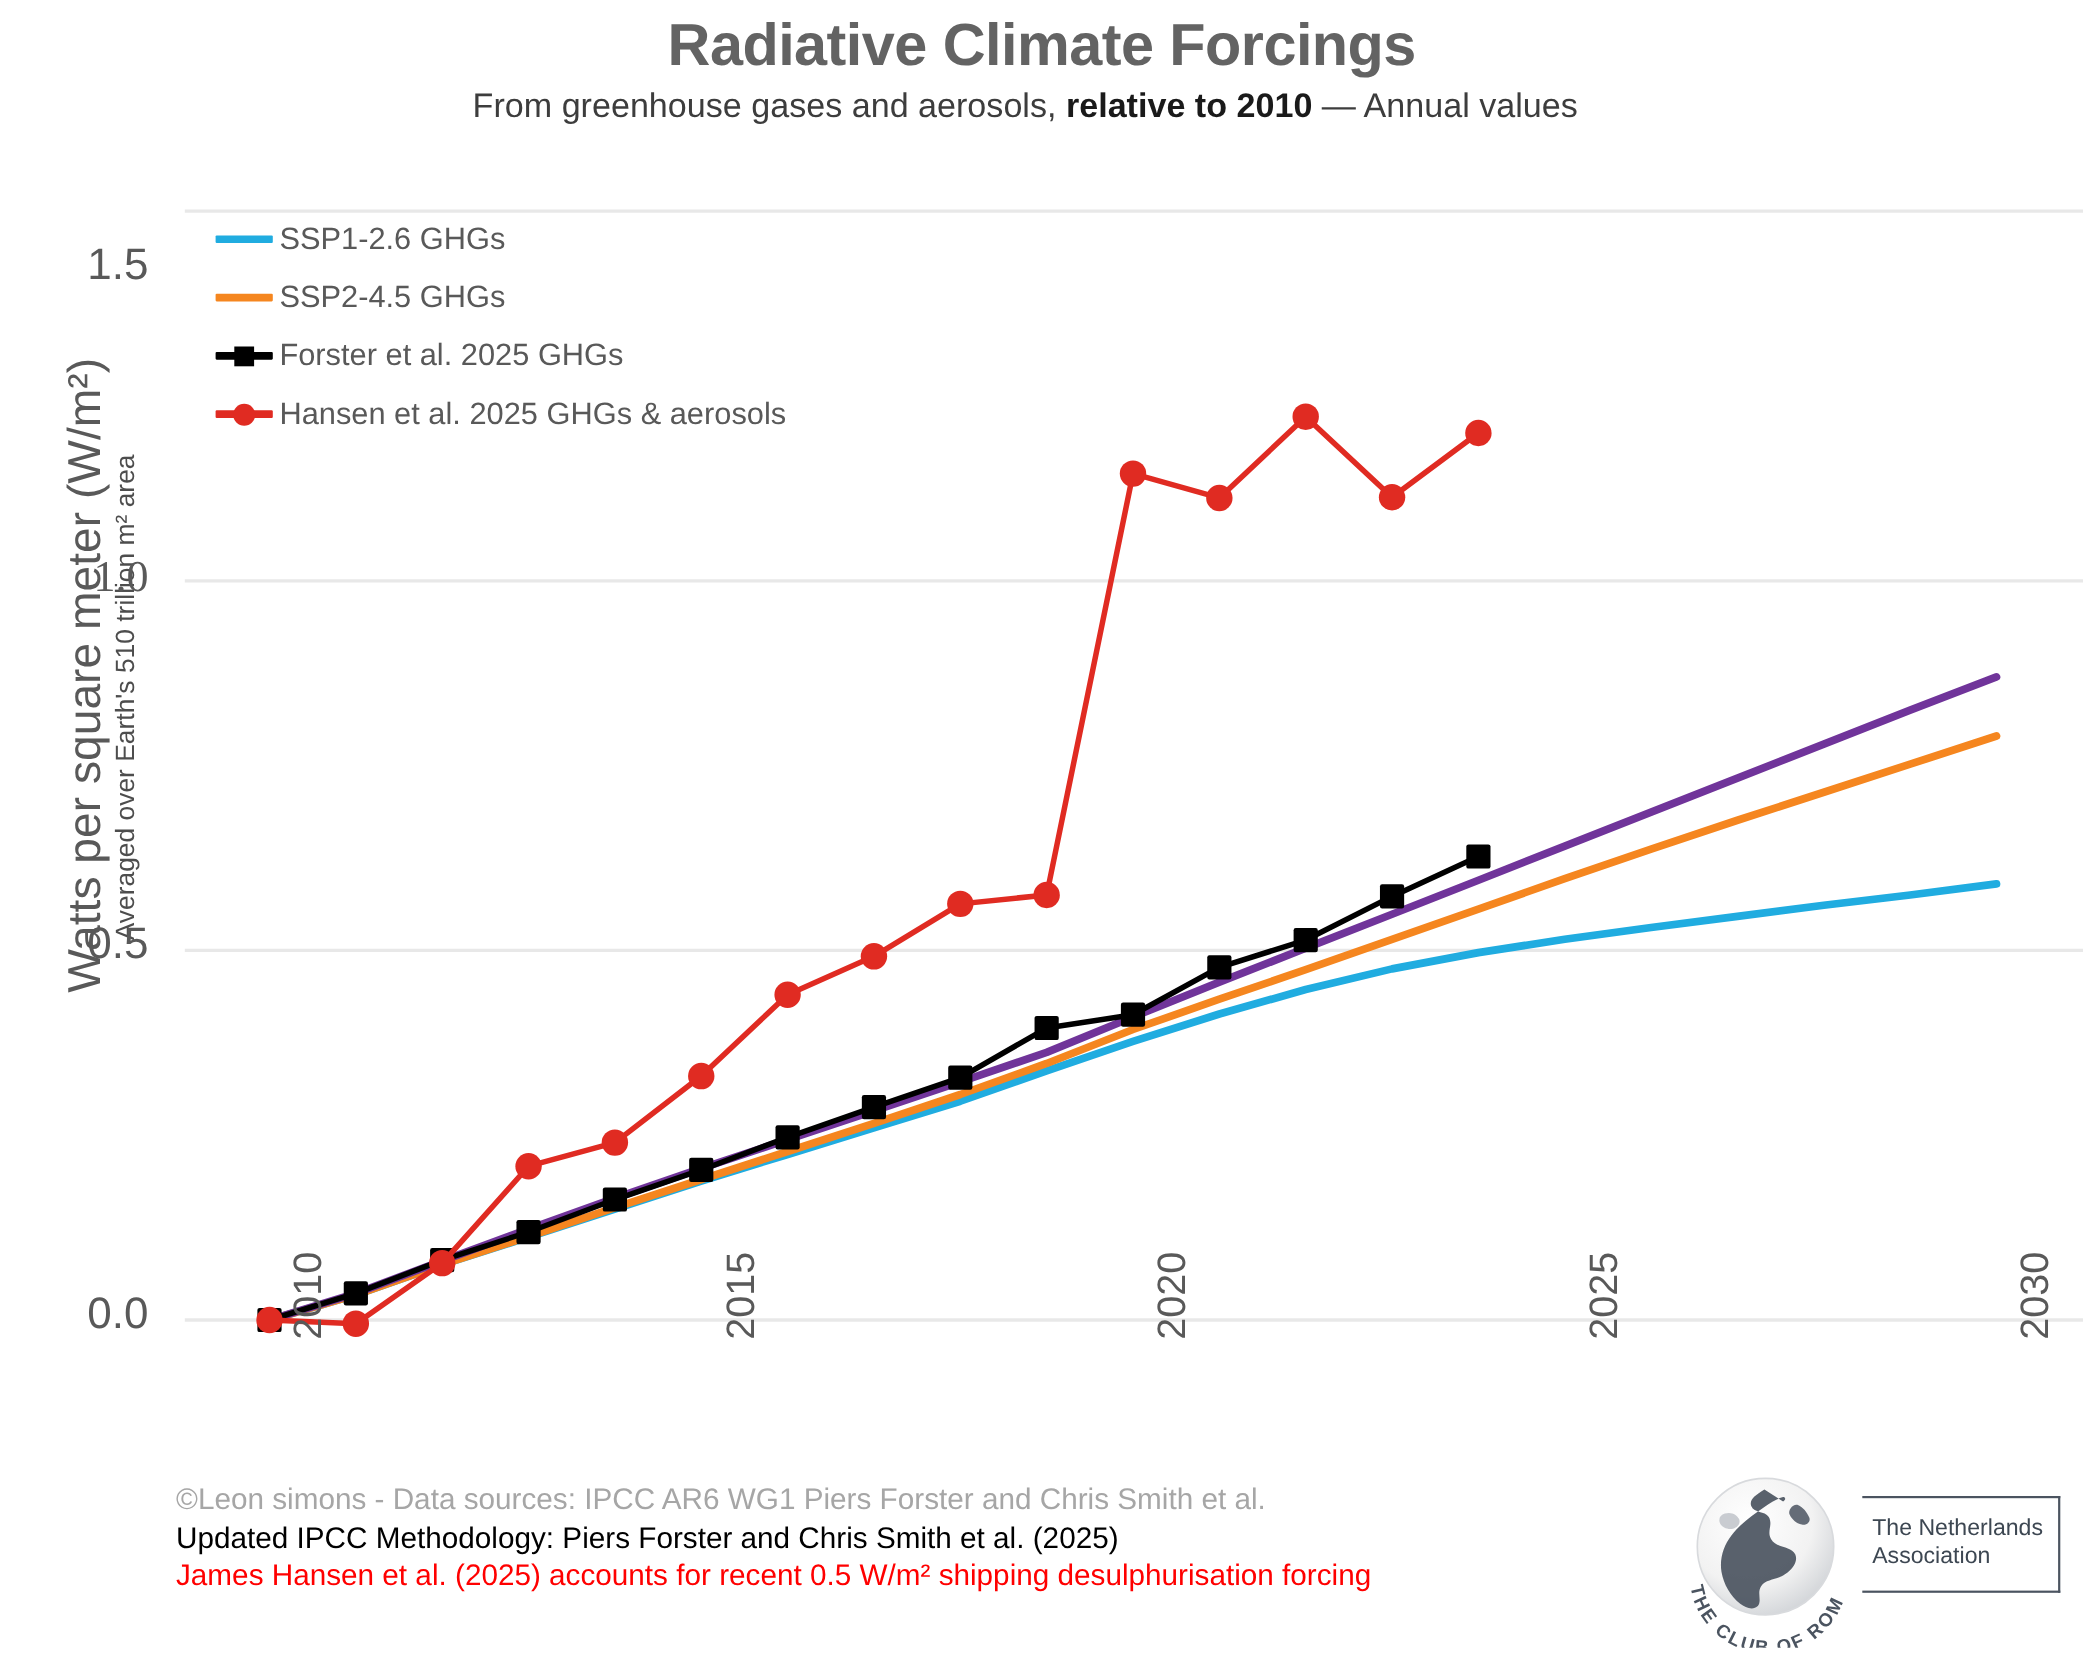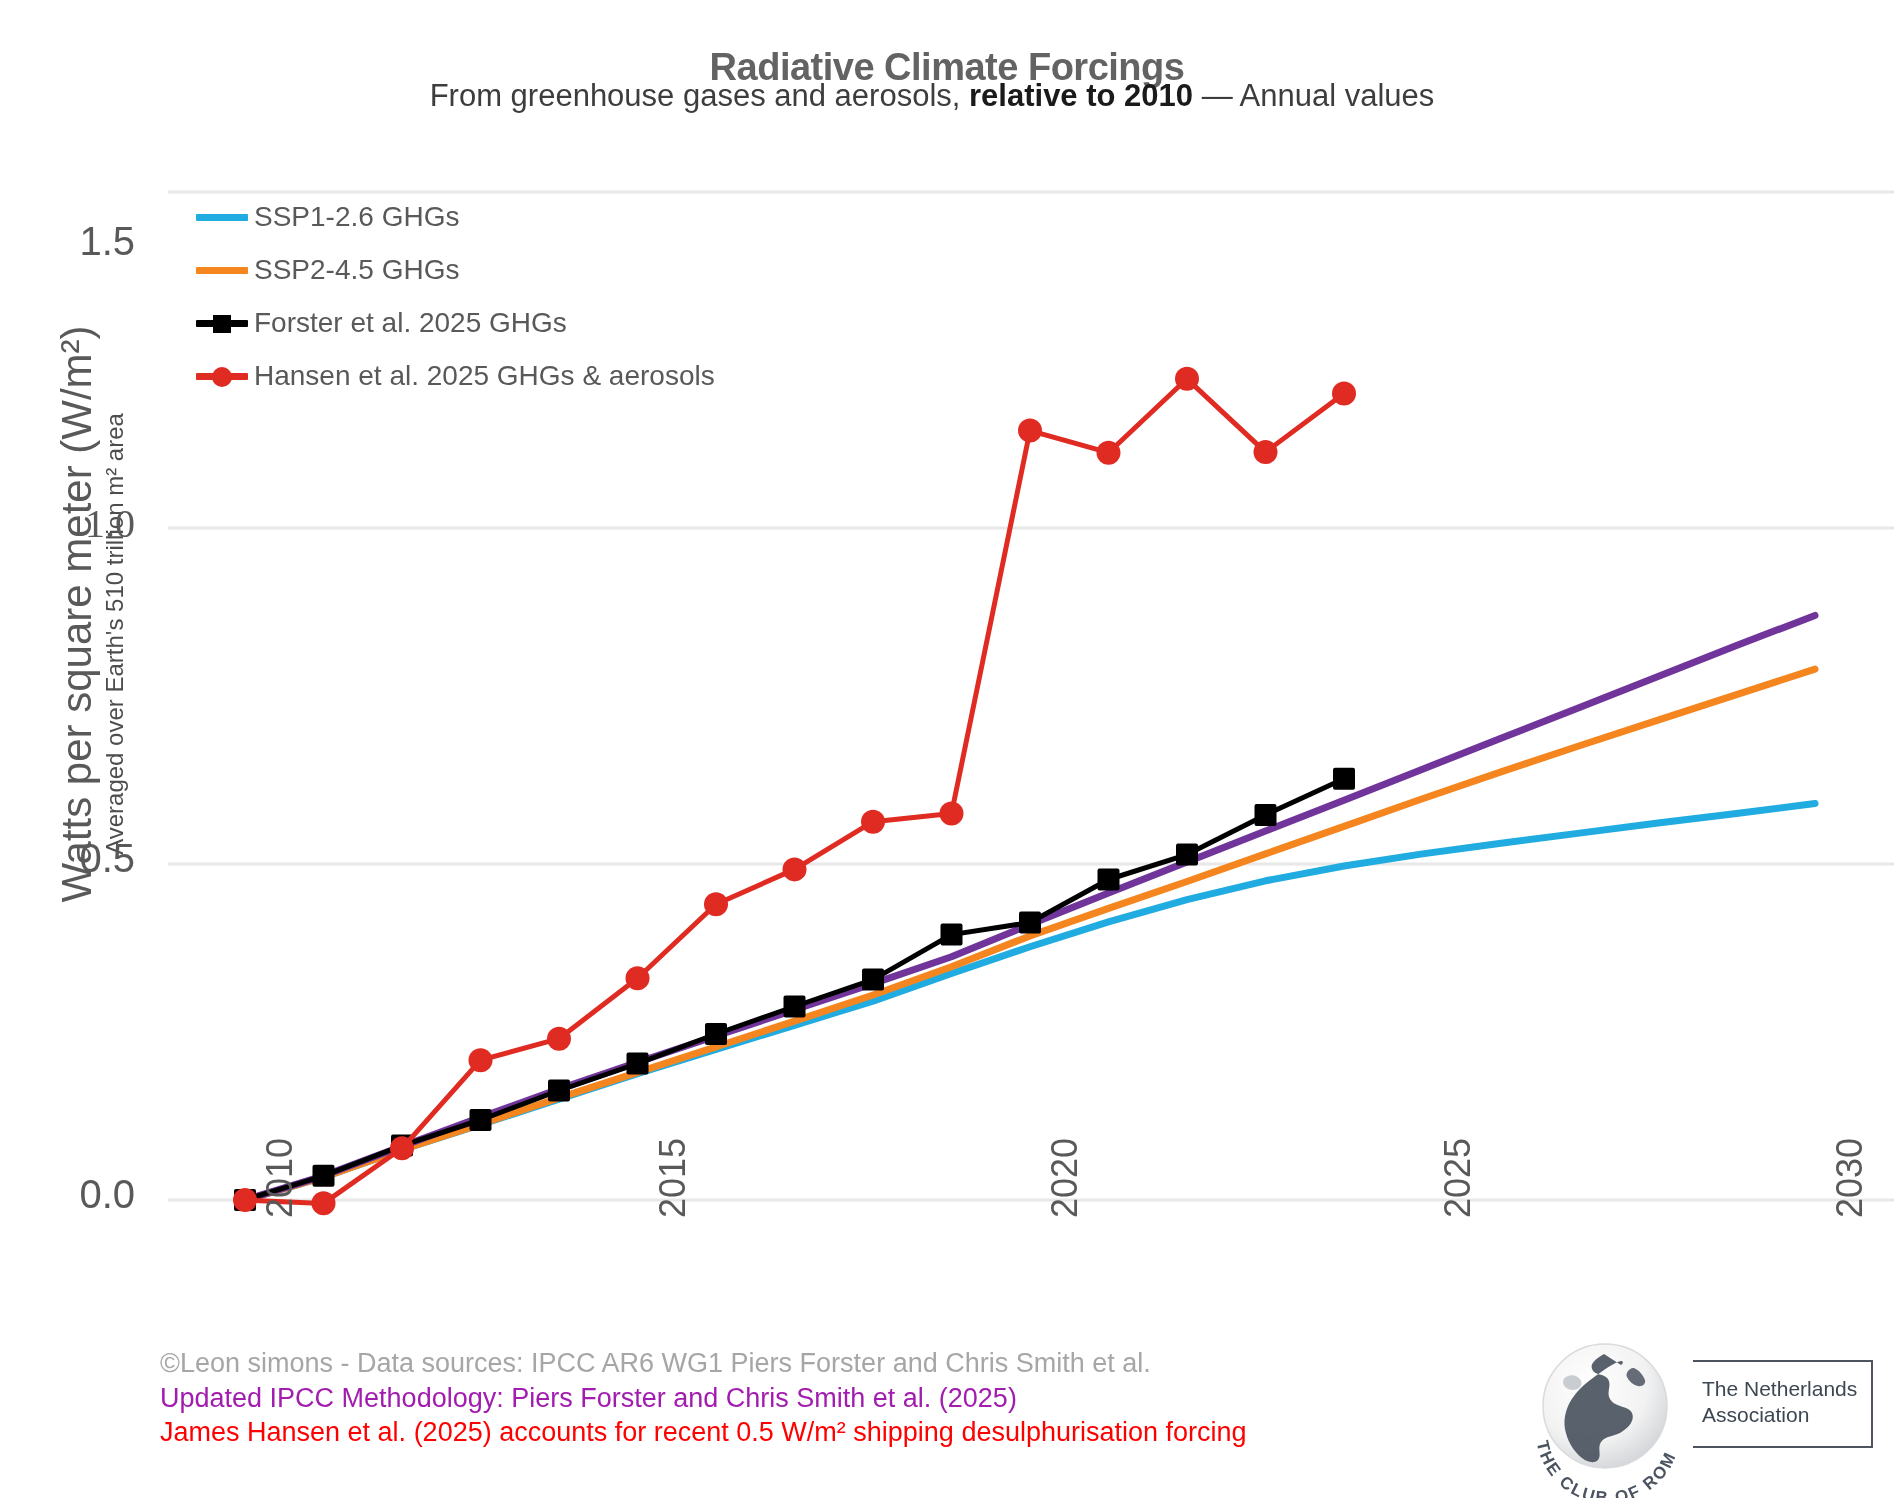--- a/index.html
+++ b/index.html
@@ -1,20 +1,20 @@
 <!DOCTYPE html>
 <html><head>
 <meta charset="utf-8">
 <style>
   html,body{margin:0;padding:0;background:#ffffff;}
   body{width:1894px;height:1504px;font-family:"Liberation Sans",sans-serif;color:#595959;overflow:hidden;}
   #root{position:relative;width:1894px;height:1504px;}
 
   .title{position:absolute;left:0;top:10px;width:1894px;text-align:center;
-         font-size:38px;font-weight:bold;color:#636363;letter-spacing:-0.5px;margin-top:36px;}
+         font-size:54px;font-weight:bold;color:#636363;letter-spacing:-0.5px;}
   .subtitle{position:absolute;left:0;top:78px;width:1864px;text-align:center;
             font-size:31px;color:#3d3d3d;}
   .subtitle b{font-weight:bold;color:#1a1a1a;}
 
   .ylabel-main{position:absolute;left:-323px;top:590px;width:800px;text-align:center;
                transform:rotate(-90deg);font-size:42px;color:#595959;white-space:nowrap;}
   .ylabel-sub{position:absolute;left:-235px;top:620px;width:700px;text-align:center;
               transform:rotate(-90deg);font-size:24px;color:#4d4d4d;white-space:nowrap;}
 
   .plot{position:absolute;left:0;top:0;width:1894px;height:1504px;}
@@ -27,21 +27,21 @@
   .legend-row{display:flex;align-items:center;height:53px;}
   .legend-swatch{width:52px;height:34px;position:relative;margin-right:6px;flex:0 0 auto;}
   .legend-swatch .ln{position:absolute;left:0;top:14px;width:52px;height:7px;border-radius:1px;}
   .legend-swatch .mk-sq{position:absolute;left:17px;top:9px;width:18px;height:18px;background:#000;}
   .legend-swatch .mk-ci{position:absolute;left:16px;top:8px;width:20px;height:20px;border-radius:50%;background:#e02b22;}
   .legend-label{font-size:28px;color:#595959;white-space:nowrap;line-height:1;}
 
   .footer{position:absolute;left:160px;}
   .foot-line{font-size:27px;white-space:nowrap;line-height:1.28;}
   .foot-1{color:#a6a6a6;}
-  .foot-2{color:#a21caf;}
+  .foot-2{color:#000000;}
   .foot-3{color:#ff0000;}
 
   .logo{position:absolute;left:1530px;top:1338px;width:350px;height:160px;}
   .logo-globe{position:absolute;left:0;top:0;width:150px;height:150px;}
   .logo-arc{position:absolute;left:-2px;top:0;width:160px;height:160px;}
   .logo-box{position:absolute;left:163px;top:22px;width:178px;height:84px;
             border:2px solid #4b5460;border-left:none;}
   .logo-box-text{position:absolute;left:172px;top:38px;font-size:21px;color:#3d4752;line-height:1.22;}
 </style>
 </head>

